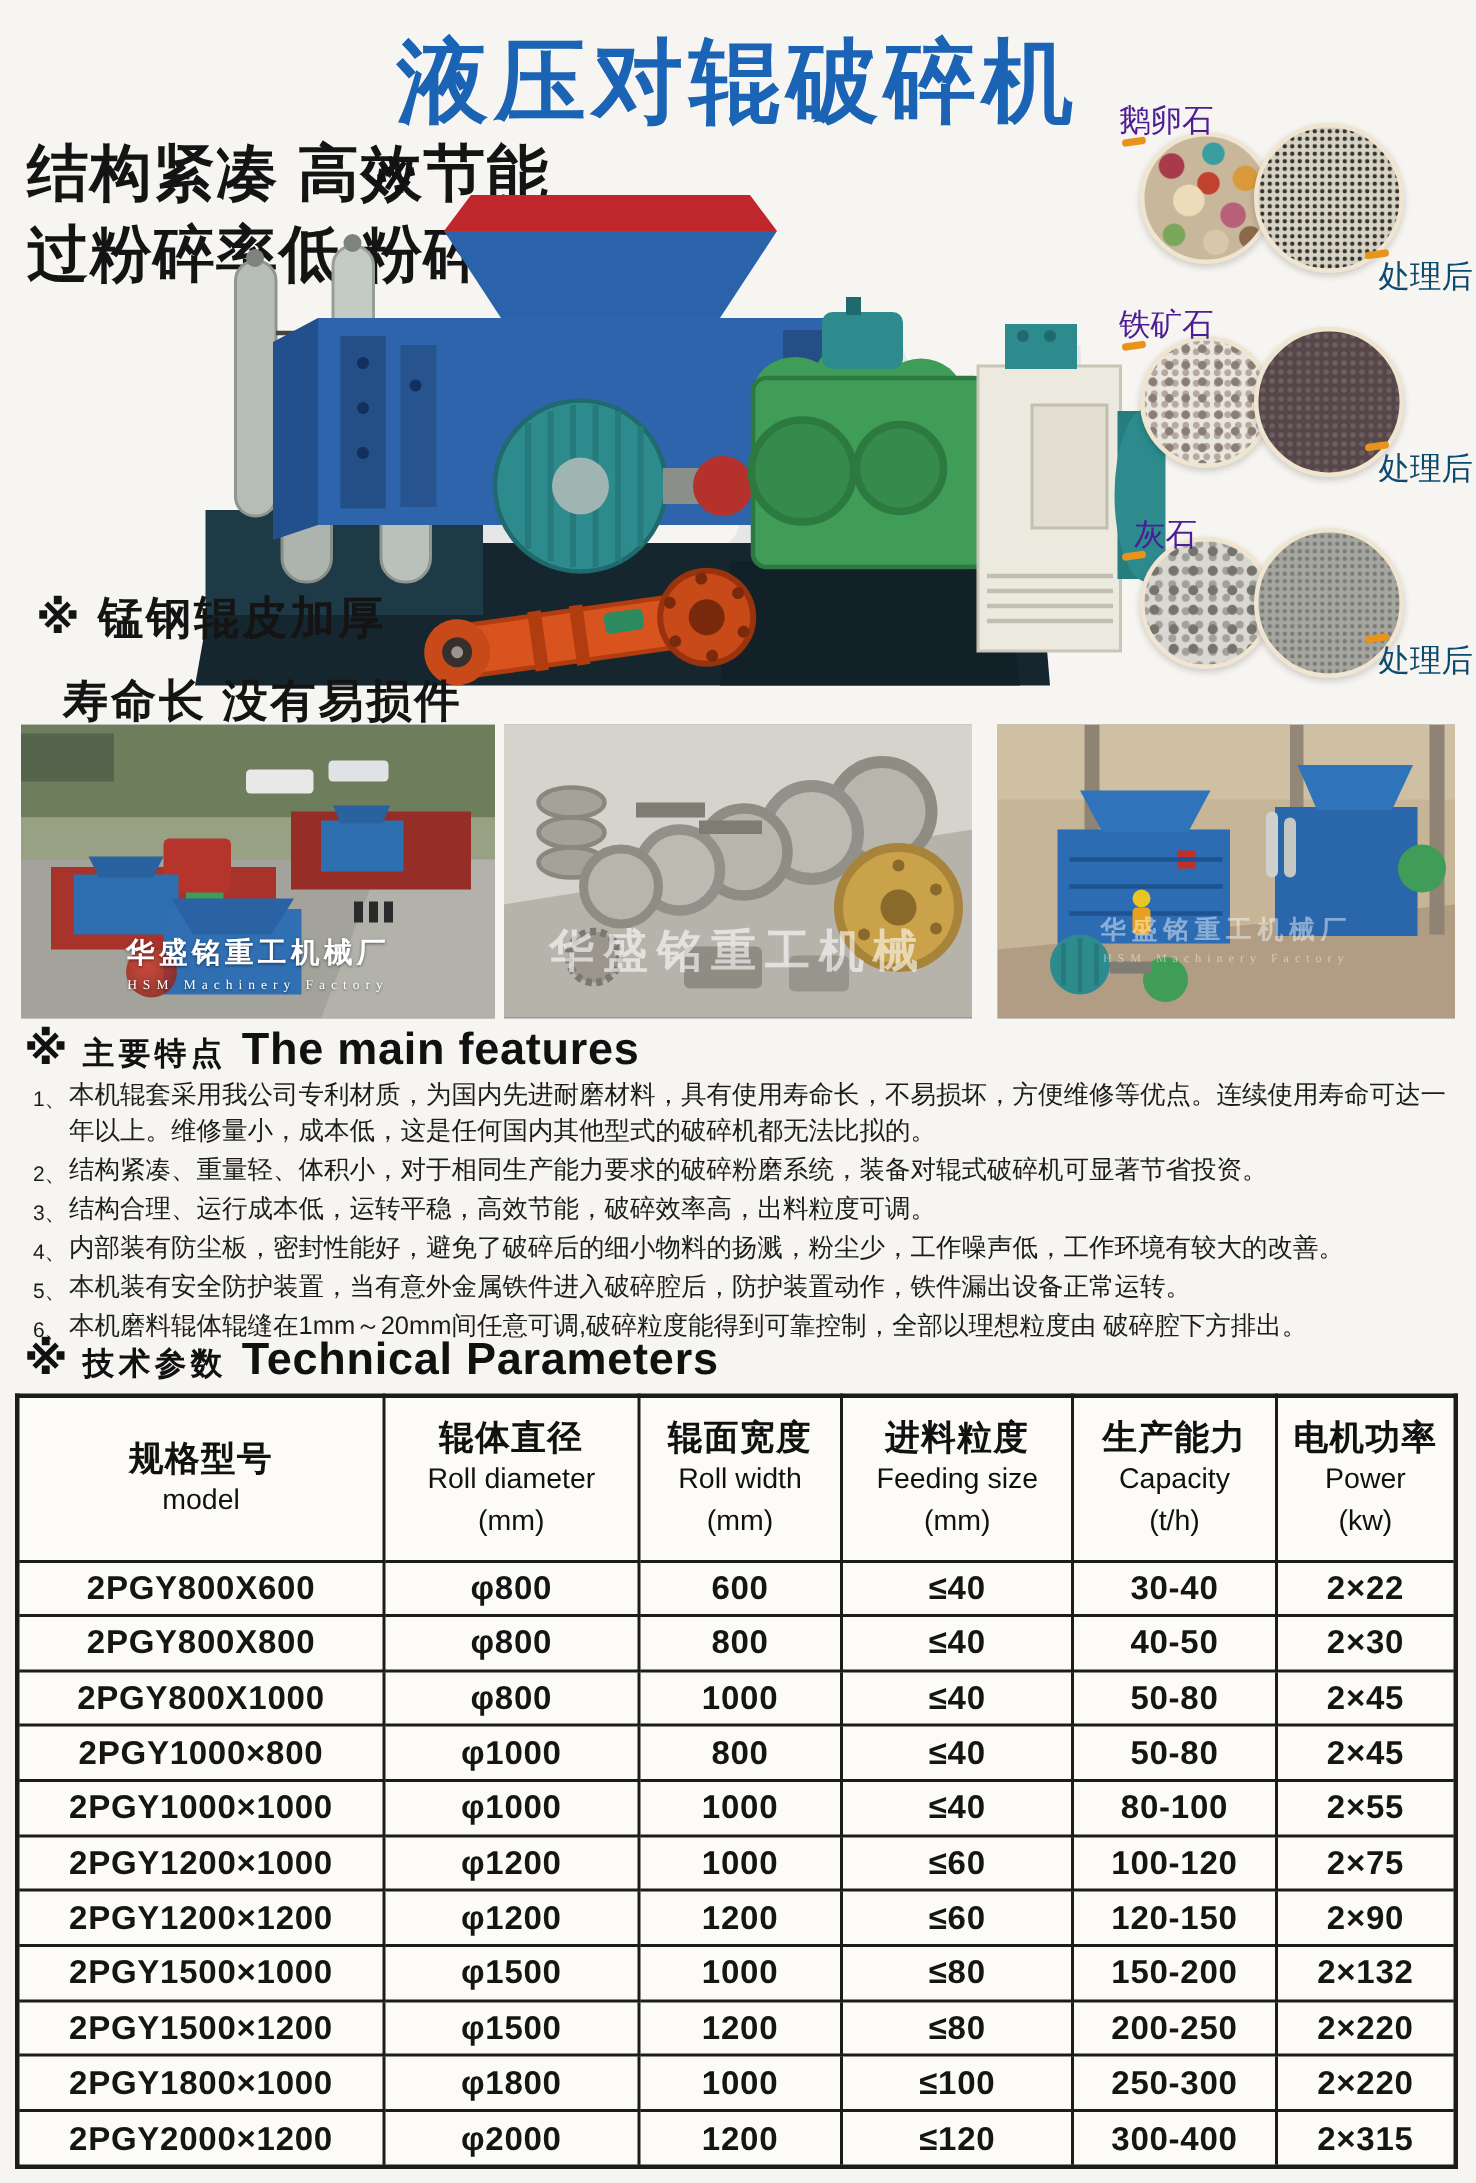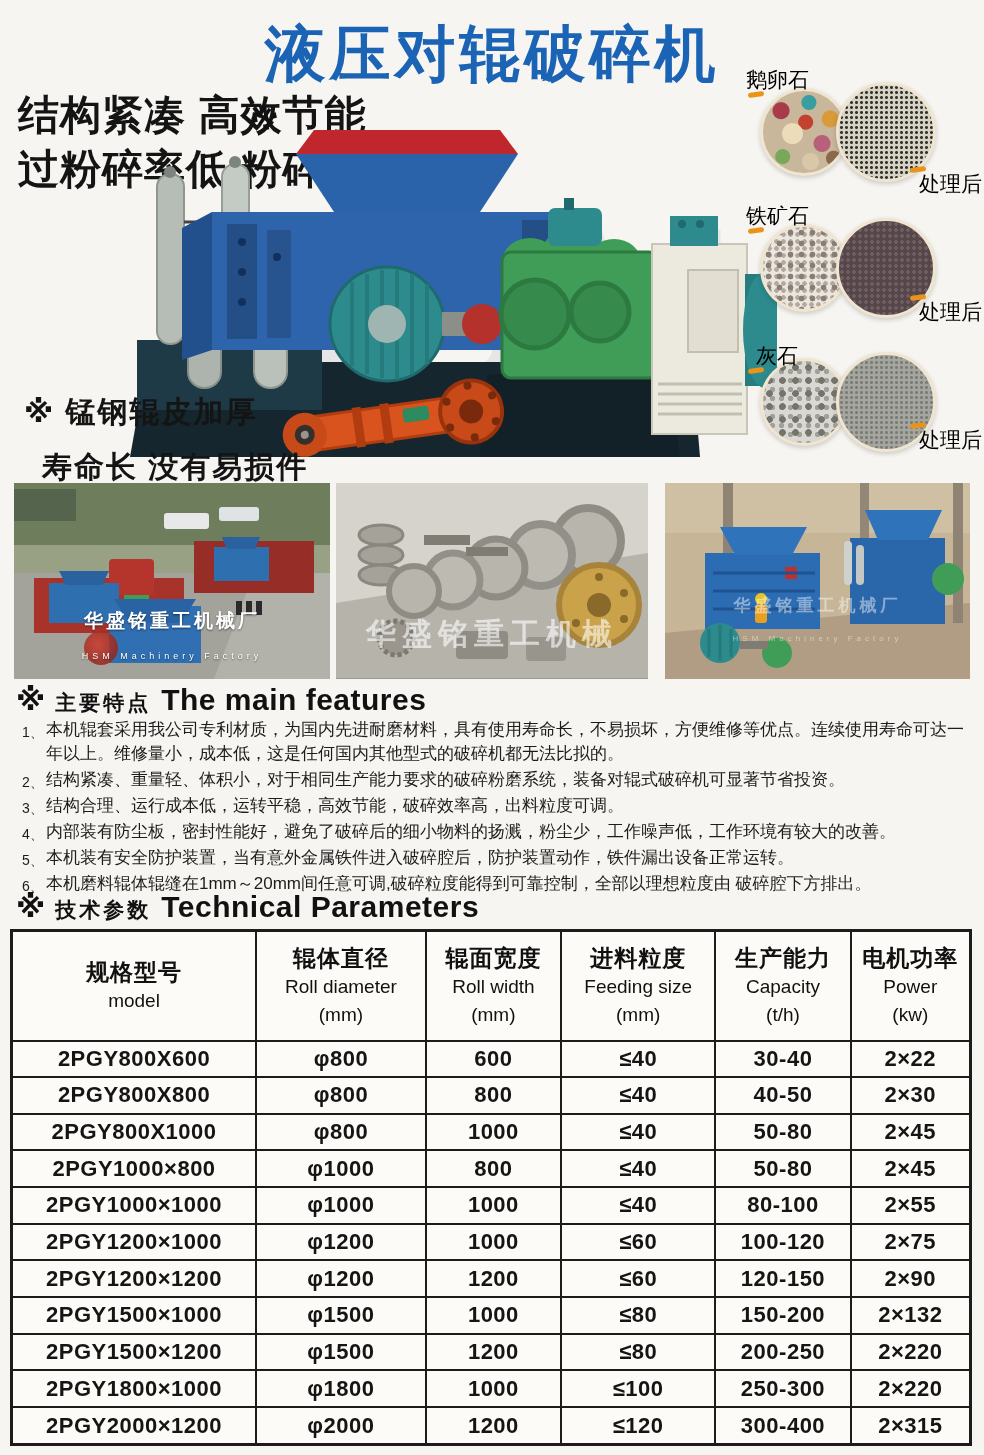--- a/index.html
+++ b/index.html
@@ -16,30 +16,30 @@
   .hopper-star{position:absolute;left:250px;top:102px;font-size:30px;font-weight:900;transform:rotate(-12deg);}
 
   
   .machine{position:absolute;left:52px;top:112px;width:725px;height:355px;}
 
   
   .pair{position:absolute;left:742px;width:242px;}
   .pair.p1{top:66px;height:132px;}
   .pair.p2{top:202px;height:124px;}
   .pair.p3{top:336px;height:118px;}
-  .mat{position:absolute;top:0;left:4px;font-size:21px;color:#000000;z-index:3;}
+  .mat{position:absolute;top:0;left:4px;font-size:21px;color:#4c1d95;z-index:3;}
   .pair.p3 .mat{left:14px;top:6px;}
   .accent{position:absolute;width:16px;height:5px;background:#e8941a;border-radius:3px;z-index:3;}
   .a-mat{top:26px;left:6px;transform:rotate(-8deg);}
   .pair.p3 .a-mat{top:32px;}
   .a-after{right:58px;bottom:26px;transform:rotate(-8deg);}
   .circ{position:absolute;border-radius:50%;border:3px solid #efe5d0;box-shadow:0 2px 5px rgba(0,0,0,.18);}
   .circ.left{top:22px;left:18px;width:82px;height:82px;z-index:1;}
   .circ.right{top:16px;left:94px;width:94px;height:94px;z-index:2;}
-  .after{position:absolute;right:2px;bottom:0;font-size:21px;color:#000000;z-index:3;}
+  .after{position:absolute;right:2px;bottom:0;font-size:21px;color:#0c4a6e;z-index:3;}
 
   .c-pebbles{background-color:#c9b79c;background-image:
     radial-gradient(circle at 22% 24%,#a83a4a 0 8px,transparent 9px),
     radial-gradient(circle at 56% 14%,#3a9ea0 0 7px,transparent 8px),
     radial-gradient(circle at 82% 34%,#d89a3a 0 8px,transparent 9px),
     radial-gradient(circle at 36% 52%,#ecdcba 0 10px,transparent 11px),
     radial-gradient(circle at 72% 64%,#b8607a 0 8px,transparent 9px),
     radial-gradient(circle at 24% 80%,#7aa85a 0 7px,transparent 8px),
     radial-gradient(circle at 58% 86%,#d8c8a8 0 8px,transparent 9px),
     radial-gradient(circle at 86% 82%,#8a6a4a 0 7px,transparent 8px),
@@ -62,21 +62,21 @@
   .note2{left:42px;top:447px;}
 
   
   .photo{position:absolute;top:483px;height:196px;overflow:hidden;background:#999;}
   .photo1{left:14px;width:316px;}
   .photo2{left:336px;width:312px;}
   .photo3{left:665px;width:305px;}
   .wm{position:absolute;left:0;right:0;text-align:center;color:#fff;}
   .photo1 .wm{bottom:18px;}
   .wm .wm-cn{display:block;font-size:19px;font-weight:700;letter-spacing:3px;text-shadow:0 1px 2px rgba(0,0,0,.5);}
-  .wm .wm-en{display:block;font-size:9px;letter-spacing:4px;margin-top:17px;text-shadow:0 1px 2px rgba(0,0,0,.5);}
+  .wm .wm-en{display:block;font-size:9px;letter-spacing:4px;margin-top:3px;text-shadow:0 1px 2px rgba(0,0,0,.5);font-family:Liberation Serif, serif;}
   .wm-logo{position:absolute;left:50%;margin-left:-88px;bottom:14px;width:34px;height:34px;border-radius:50%;
     background:radial-gradient(circle at 40% 40%,#d0372b,#7e1f16);opacity:.85;}
   .photo2 .wm{bottom:24px;color:rgba(255,255,255,.6);}
   .photo2 .wm .wm-cn{font-size:30px;letter-spacing:6px;text-shadow:none;}
   .photo3 .wm{bottom:36px;color:rgba(255,255,255,.45);}
   .photo3 .wm .wm-cn{font-size:17px;letter-spacing:4px;text-shadow:none;}
   .photo3 .wm .wm-en{font-size:8px;text-shadow:none;}
 
   
   .sec-head{position:absolute;left:16px;display:flex;align-items:baseline;gap:10px;white-space:nowrap;}

